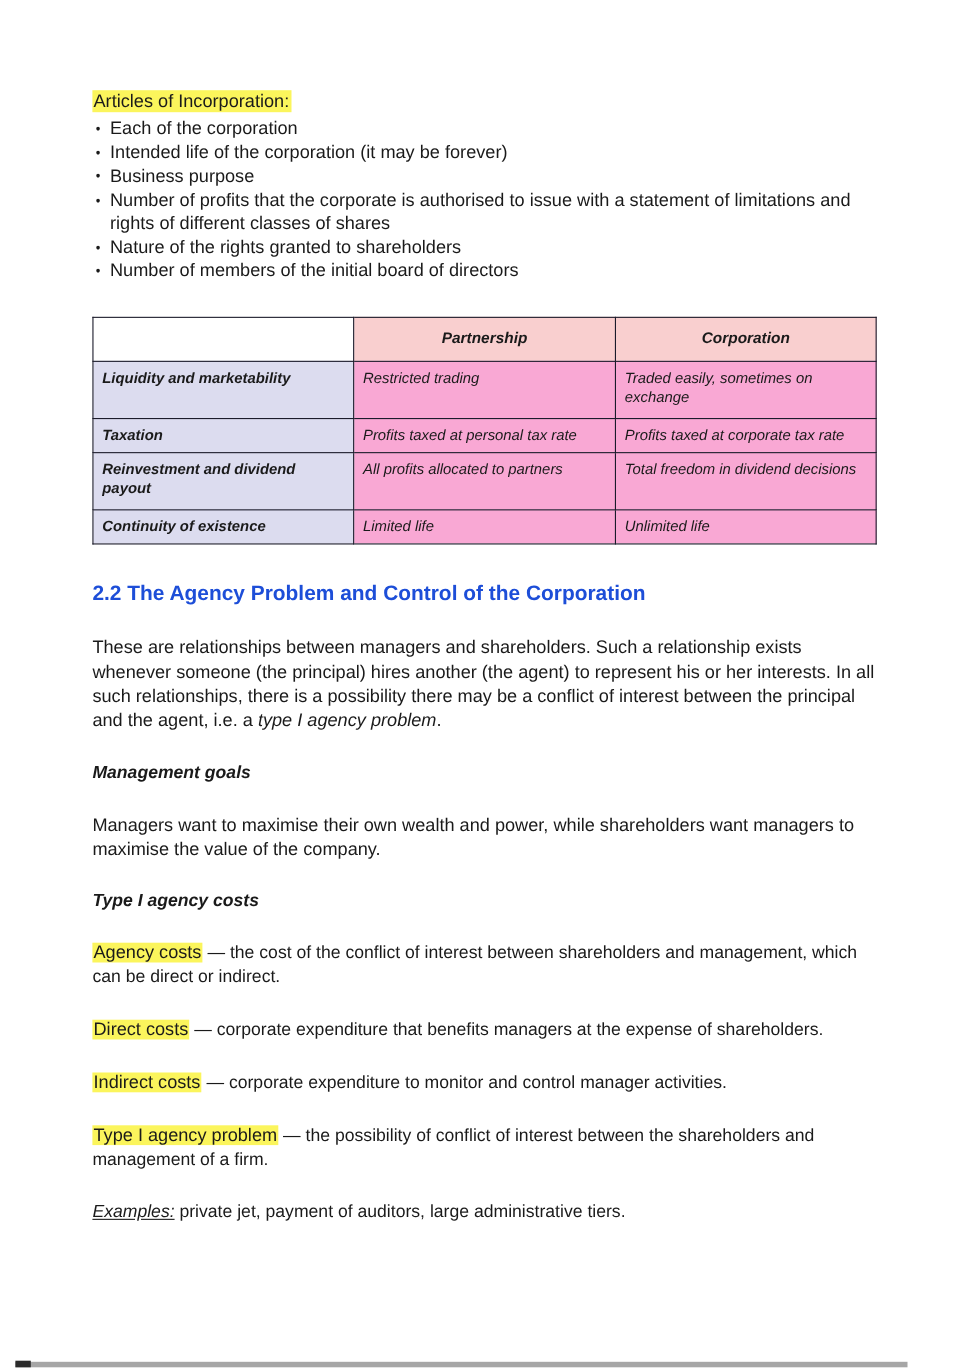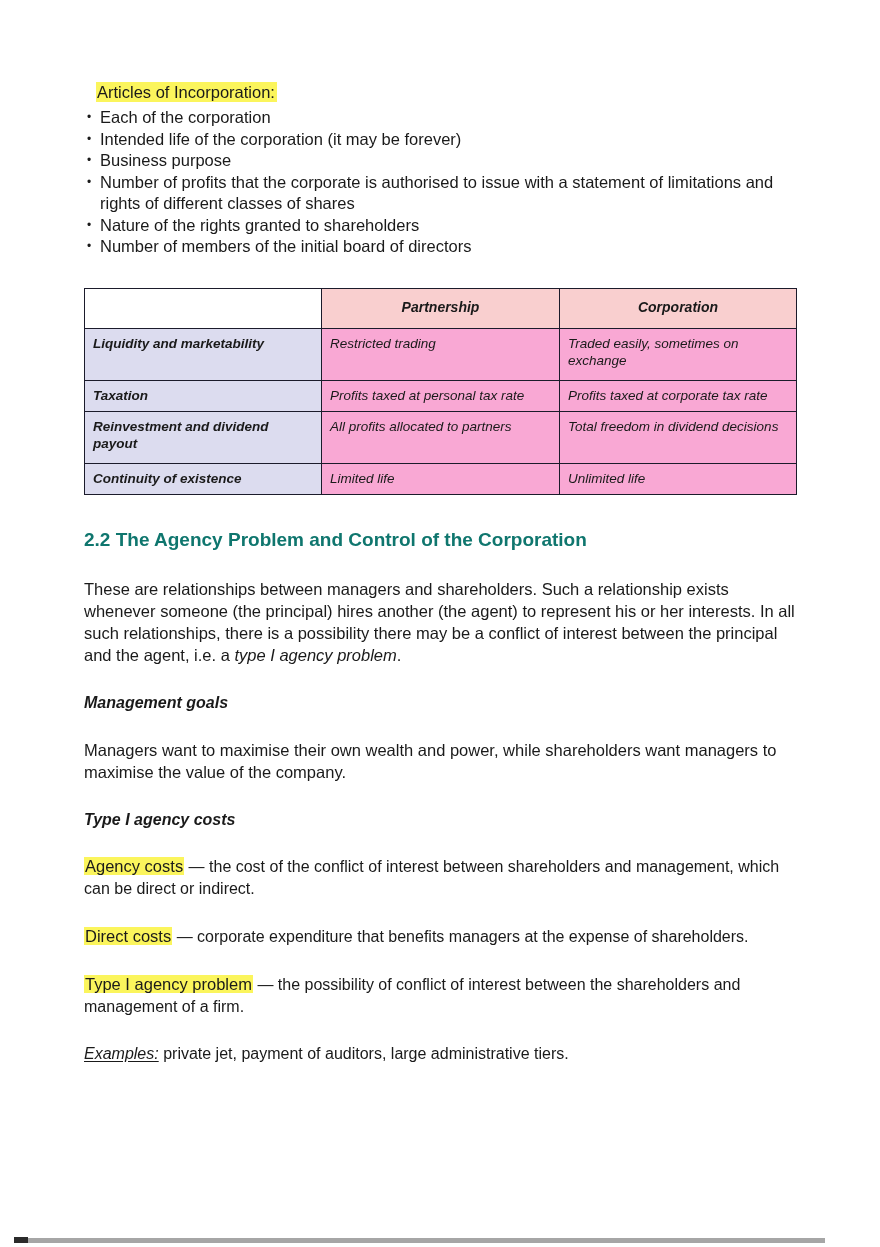--- a/index.html
+++ b/index.html
@@ -32,21 +32,21 @@
   
   .hl {
     background: #fbf55c;
     padding: 0 1px;
   }
 
   
   .doc-title {
     font-size: 16.5px;
     line-height: 21px;
-    margin: 0 0 4px 12px;
+    margin: 0 0 4px 0;
     display: block;
   }
   .doc-title .hl { padding: 1px 2px 1px 1px; }
 
   
   ul.bullets {
     list-style: none;
     margin: 0;
     padding: 0;
   }
@@ -104,21 +104,21 @@
     font-weight: bold;
     font-size: 13.5px;
   }
   table.compare tbody td {
     background: #f9a8d4;
   }
   .r-tall td, .r-tall th { height: 38px; }
 
   
   .section-heading {
-    color: #0f766e;
+    color: #1d4ed8;
     font-weight: bold;
     font-size: 19px;
     line-height: 24px;
     margin: 33px 0 0 0;
   }
 
   
   .pink-sub {
     color: #d6437e;
     font-size: 17px;
@@ -250,20 +250,21 @@
     <div class="bi-sub">Management goals</div>
 
     <p class="body">Managers want to maximise their own wealth and power, while shareholders want managers to maximise the value of the company.</p>
 
     <div class="bi-sub">Type I agency costs</div>
 
     <p class="defn"><span class="hl term">Agency costs</span><span> — the cost of the conflict of interest between shareholders and management, which can be direct or indirect.</span></p>
 
     <p class="defn"><span class="hl term">Direct costs</span><span> — corporate expenditure that benefits managers at the expense of shareholders.</span></p>
 
+    <p class="defn"><span class="hl term">Indirect costs</span><span> — corporate expenditure to monitor and control manager activities.</span></p>
 
     <p class="defn"><span class="hl term">Type I agency problem</span><span> — the possibility of conflict of interest between the shareholders and management of a firm.</span></p>
 
     <p class="defn"><span class="ex-label">Examples:</span><span> private jet, payment of auditors, large administrative tiers.</span></p>
 
   </div>
 
   <div class="hscroll">
     <div class="hscroll-track"></div>
     <div class="hscroll-thumb"></div>

